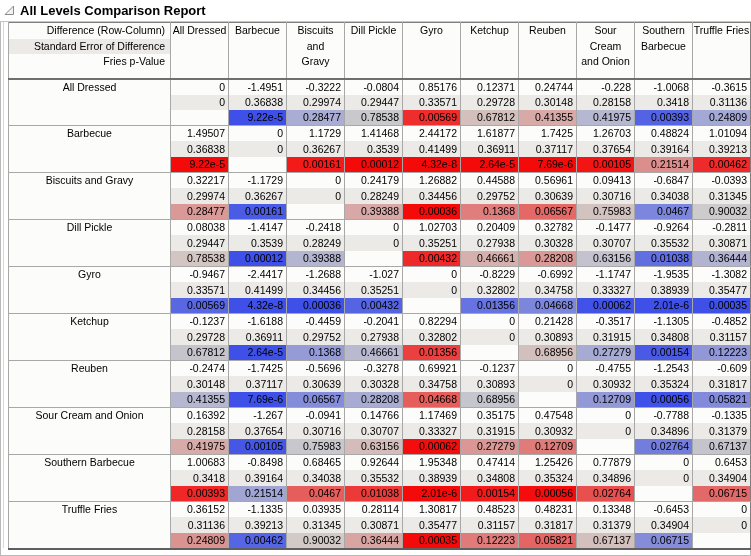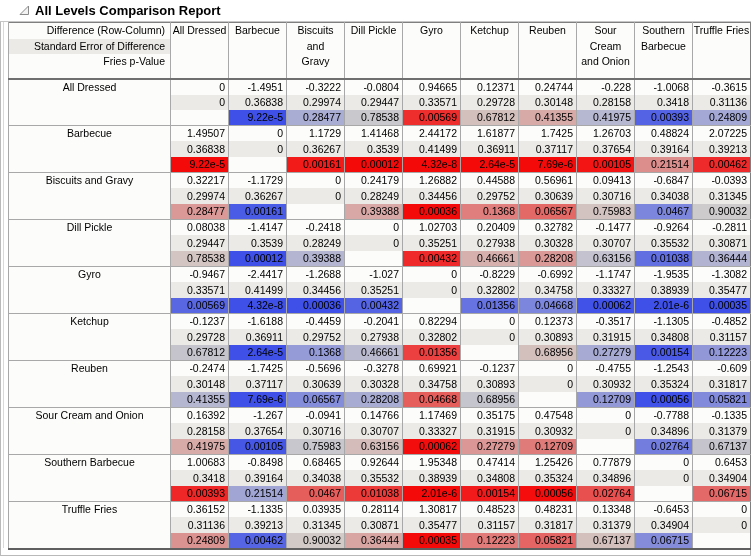--- a/index.html
+++ b/index.html
@@ -2,21 +2,21 @@
 <html><head>
 <meta charset="utf-8">
 <style>
   html,body{margin:0;padding:0;}
   body{
     width:751px;height:556px;overflow:hidden;background:#ffffff;position:relative;
     font-family:"Liberation Sans","DejaVu Sans",sans-serif;color:#000;
     box-shadow:inset 0 0 0 1px #b9b9b9;
   }
   .title-row{
-    height:21px;display:flex;align-items:center;gap:5px;padding-left:19px;
+    height:21px;display:flex;align-items:center;gap:5px;padding-left:4px;
     border-bottom:1px solid #c6c6c6;background:#ffffff;
   }
   .title-row .ttl{font-size:13px;font-weight:bold;letter-spacing:0;}
   .disclosure{width:11px;height:11px;flex:0 0 auto;cursor:pointer;}
   .guide-line{position:absolute;left:3px;top:22px;height:526px;width:1px;background:#d9d9d9;}
   .tbl-wrap{position:absolute;left:8px;top:22px;}
   table{border-collapse:collapse;table-layout:fixed;width:742px;background:#fcfcfa;}
   td,th{padding:0;margin:0;font-weight:normal;overflow:hidden;}
   table{border:1px solid #7f7f7f;border-bottom:2px solid #5f5f5f;}
   th,td{border-left:1px solid #a8a8a8;}
@@ -107,21 +107,21 @@
           </th>
         </tr>
       </thead>
       <tbody>
         <tr class="r-diff">
           <td class="rowlabel" rowspan="3">All Dressed</td>
           <td class="num">0</td>
           <td class="num">-1.4951</td>
           <td class="num">-0.3222</td>
           <td class="num">-0.0804</td>
-          <td class="num">0.94665</td>
+          <td class="num">0.85176</td>
           <td class="num">0.12371</td>
           <td class="num">0.24744</td>
           <td class="num">-0.228</td>
           <td class="num">-1.0068</td>
           <td class="num">-0.3615</td>
         </tr>
         <tr class="r-se">
           <td class="num">0</td>
           <td class="num">0.36838</td>
           <td class="num">0.29974</td>
@@ -151,21 +151,21 @@
           <td class="rowlabel" rowspan="3">Barbecue</td>
           <td class="num">1.49507</td>
           <td class="num">0</td>
           <td class="num">1.1729</td>
           <td class="num">1.41468</td>
           <td class="num">2.44172</td>
           <td class="num">1.61877</td>
           <td class="num">1.7425</td>
           <td class="num">1.26703</td>
           <td class="num">0.48824</td>
-          <td class="num">2.07225</td>
+          <td class="num">1.01094</td>
         </tr>
         <tr class="r-se">
           <td class="num">0.36838</td>
           <td class="num">0</td>
           <td class="num">0.36267</td>
           <td class="num">0.3539</td>
           <td class="num">0.41499</td>
           <td class="num">0.36911</td>
           <td class="num">0.37117</td>
           <td class="num">0.37654</td>
@@ -304,21 +304,21 @@
       </tbody>
       <tbody>
         <tr class="r-diff">
           <td class="rowlabel" rowspan="3">Ketchup</td>
           <td class="num">-0.1237</td>
           <td class="num">-1.6188</td>
           <td class="num">-0.4459</td>
           <td class="num">-0.2041</td>
           <td class="num">0.82294</td>
           <td class="num">0</td>
-          <td class="num">0.12373</td>
+          <td class="num">0.21428</td>
           <td class="num">-0.3517</td>
           <td class="num">-1.1305</td>
           <td class="num">-0.4852</td>
         </tr>
         <tr class="r-se">
           <td class="num">0.29728</td>
           <td class="num">0.36911</td>
           <td class="num">0.29752</td>
           <td class="num">0.27938</td>
           <td class="num">0.32802</td>

